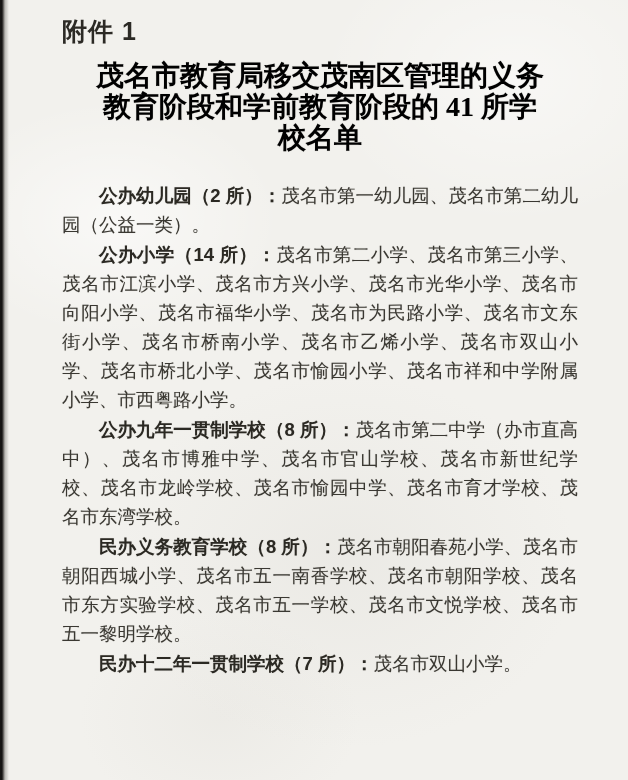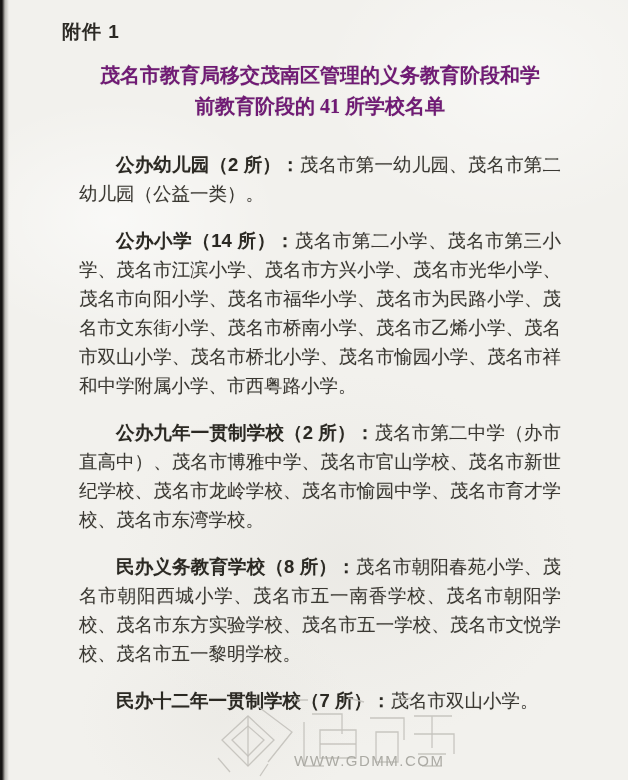--- a/index.html
+++ b/index.html
@@ -31,45 +31,45 @@
     width: 9px;
     background: linear-gradient(90deg,
       #161514 0px, #161514 2px,
       #4e4c49 3px,
       rgba(120,118,113,.45) 5px,
       rgba(120,118,113,0) 9px);
   }
   .attachment {
     font-family: "Liberation Sans", "DejaVu Sans", sans-serif;
     font-weight: 700;
-    font-size: 19px;
+    font-size: 25px;
     line-height: 27px;
     color: #2c2a25;
     letter-spacing: 1px;
   }
   .title {
     width: 452px;
     margin: 15px auto 0;
     font-weight: 700;
-    font-size: 20px;
+    font-size: 28px;
     line-height: 31px;
     text-align: center;
-    color: #701a75;
+    color: #000000;
     text-shadow: 0 0 1px rgba(45,43,38,.28);
   }
   .content {
     margin-top: 28px;
     font-size: 18.5px;
     line-height: 29px;
     text-align: justify;
     color: #3a3832;
     text-shadow: 0 0 1px rgba(58,56,50,.22);
   }
   .content p {
-    margin: 17px;
+    margin: 0;
     text-indent: 2em;
   }
   .sec-label {
     font-family: "Liberation Sans", "DejaVu Sans", sans-serif;
     font-weight: 700;
     color: #2b2923;
   }
   .watermark {
     position: absolute;
     left: 208px;
@@ -103,49 +103,25 @@
   <h1 class="title">茂名市教育局移交茂南区管理的义务教育阶段和学前教育阶段的 41 所学校名单</h1>
 
   <div class="content">
     <p>
       <span class="sec-label">公办幼儿园（2 所）：</span><span>茂名市第一幼儿园、茂名市第二幼儿园（公益一类）。</span>
     </p>
     <p>
       <span class="sec-label">公办小学（14 所）：</span><span>茂名市第二小学、茂名市第三小学、茂名市江滨小学、茂名市方兴小学、茂名市光华小学、茂名市向阳小学、茂名市福华小学、茂名市为民路小学、茂名市文东街小学、茂名市桥南小学、茂名市乙烯小学、茂名市双山小学、茂名市桥北小学、茂名市愉园小学、茂名市祥和中学附属小学、市西粤路小学。</span>
     </p>
     <p>
-      <span class="sec-label">公办九年一贯制学校（2 所）：</span><span>茂名市第二中学（办市直高中）、茂名市博雅中学、茂名市官山学校、茂名市新世纪学校、茂名市龙岭学校、茂名市愉园中学、茂名市育才学校、茂名市东湾学校。</span>
+      <span class="sec-label">公办九年一贯制学校（8 所）：</span><span>茂名市第二中学（办市直高中）、茂名市博雅中学、茂名市官山学校、茂名市新世纪学校、茂名市龙岭学校、茂名市愉园中学、茂名市育才学校、茂名市东湾学校。</span>
     </p>
     <p>
       <span class="sec-label">民办义务教育学校（8 所）：</span><span>茂名市朝阳春苑小学、茂名市朝阳西城小学、茂名市五一南香学校、茂名市朝阳学校、茂名市东方实验学校、茂名市五一学校、茂名市文悦学校、茂名市五一黎明学校。</span>
     </p>
     <p>
       <span class="sec-label">民办十二年一贯制学校（7 所）：</span><span>茂名市双山小学。</span>
     </p>
   </div>
 
-  <div class="watermark">
-    <svg class="wm-svg" width="256" height="92" viewBox="0 0 256 92" fill="none" stroke="rgba(195,193,187,0.9)" stroke-width="1.3">
-
-      <path d="M14 52 L40 28 L66 52 L40 78 Z"></path>
-      <path d="M24 52 L40 38 L56 52 L40 68 Z"></path>
-      <path d="M40 28 L40 78"></path>
-      <path d="M52 20 L84 44 L60 74"></path>
-      <path d="M10 70 L22 84 M60 76 L52 88"></path>
-
-      <path d="M96 34 L96 78 M96 78 L116 78"></path>
-      <path d="M104 26 L134 26 L134 46"></path>
-      <path d="M112 42 L148 42 L148 70 L112 70 Z"></path>
-      <path d="M112 56 L148 56"></path>
-
-      <path d="M162 30 L196 30 L196 52"></path>
-      <path d="M168 44 L190 44 L190 74 L168 74 Z"></path>
-      <path d="M206 28 L244 28 M224 28 L224 60"></path>
-      <path d="M206 46 L246 46 L246 66"></path>
-      <path d="M210 66 L238 66 M214 78 L234 78"></path>
-
-      <path d="M84 12 L100 12 M140 10 L156 14 M190 12 L204 10"></path>
-    </svg>
-    <div class="wm-url">WWW.GDMM.COM</div>
-  </div>
 
   <div class="scan-edge"></div>
 </div>
 
 </body></html>

